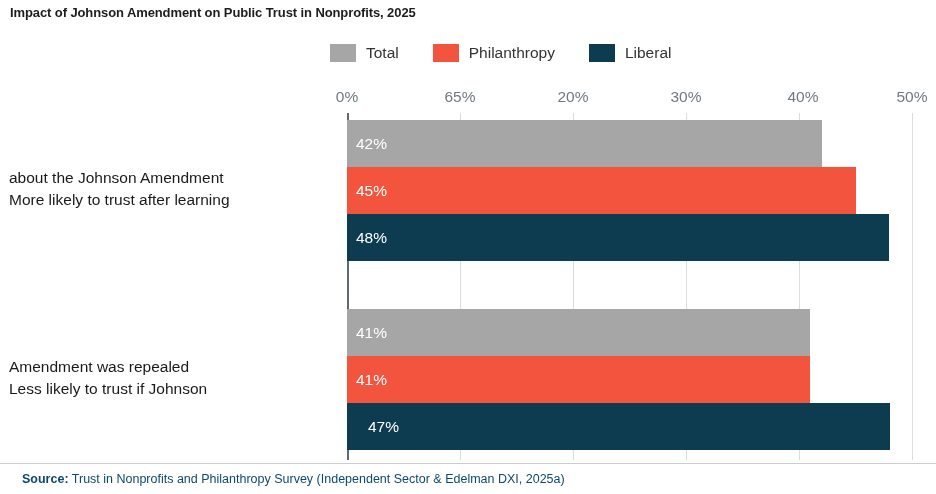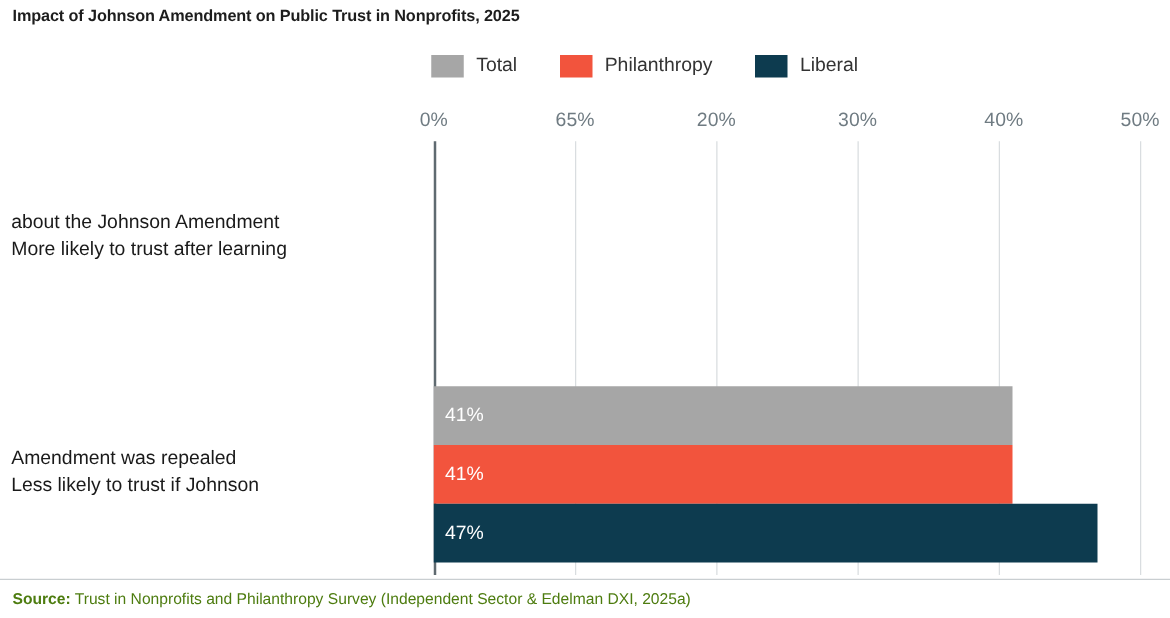--- a/index.html
+++ b/index.html
@@ -23,21 +23,21 @@
     top: 5px;
     font-size: 13px;
     font-weight: bold;
     color: #1d1d1d;
     letter-spacing: -0.1px;
   }
 
   
   .legend {
     position: absolute;
-    left: 345px;
+    left: 330px;
     top: 44px;
     display: flex;
     align-items: center;
     gap: 34px;
     justify-content: flex-end;
   }
   .legend-item {
     display: flex;
     align-items: center;
     gap: 10px;
@@ -125,24 +125,24 @@
     text-align: left;
     font-size: 15.5px;
     line-height: 1.45;
     color: #1a1a1a;
   }
   .cat-label span { display: block; }
 
   
   .source {
     position: absolute;
-    left: 10px;
+    left: 22px;
     bottom: 8px;
     font-size: 12.5px;
-    color: #4d7c0f;
+    color: #0c4a6e;
   }
   .source b { font-weight: bold; }
 
   .rule {
     position: absolute;
     left: 0;
     right: 0;
     bottom: 30px;
     height: 1px;
     background: #c9ced1;
@@ -177,33 +177,50 @@
     <div class="x-tick" style="left: 565px;">50%</div>
   </div>
 
 <div class="plot" id="plot">
     <div class="gridline" style="left: 113px;"></div>
     <div class="gridline" style="left: 226px;"></div>
     <div class="gridline" style="left: 339px;"></div>
     <div class="gridline" style="left: 452px;"></div>
     <div class="gridline" style="left: 565px;"></div>
     <div class="axis-line"></div>
+    <div class="group" style="top: 7px; height: 141px;">
+      <div class="bar-row" style="top: 0px; width: 100%;">
+        <div class="bar" style="width: 474.6px; background: rgb(166, 166, 166);">
+          <span class="bar-label light-text">42%</span>
+        </div>
+      </div>
+      <div class="bar-row" style="top: 47px; width: 100%;">
+        <div class="bar" style="width: 508.5px; background: rgb(242, 84, 61);">
+          <span class="bar-label dark-text">45%</span>
+        </div>
+      </div>
+      <div class="bar-row" style="top: 94px; width: 100%;">
+        <div class="bar" style="width: 542.4px; background: rgb(13, 59, 79);">
+          <span class="bar-label dark-text">48%</span>
+        </div>
+      </div>
+    </div>
     <div class="group" style="top: 196px; height: 141px;">
       <div class="bar-row" style="top: 0px; width: 100%;">
         <div class="bar" style="width: 463.3px; background: rgb(166, 166, 166);">
           <span class="bar-label light-text">41%</span>
         </div>
       </div>
       <div class="bar-row" style="top: 47px; width: 100%;">
         <div class="bar" style="width: 463.3px; background: rgb(242, 84, 61);">
           <span class="bar-label dark-text">41%</span>
         </div>
       </div>
       <div class="bar-row" style="top: 94px; width: 100%;">
-        <div class="bar" style="width: 531.1px; background: rgb(13, 59, 79);">
+        <div class="bar" style="width: 531.1px; background: rgb(13, 59, 79); padding-left: 12px;">
           <span class="bar-label dark-text">47%</span>
         </div>
       </div>
     </div>
   </div>
 
 <div class="rule"></div>
 
 <div class="source">
   <b>Source:</b><span> Trust in Nonprofits and Philanthropy Survey (Independent Sector &amp; Edelman DXI, 2025a)</span>

